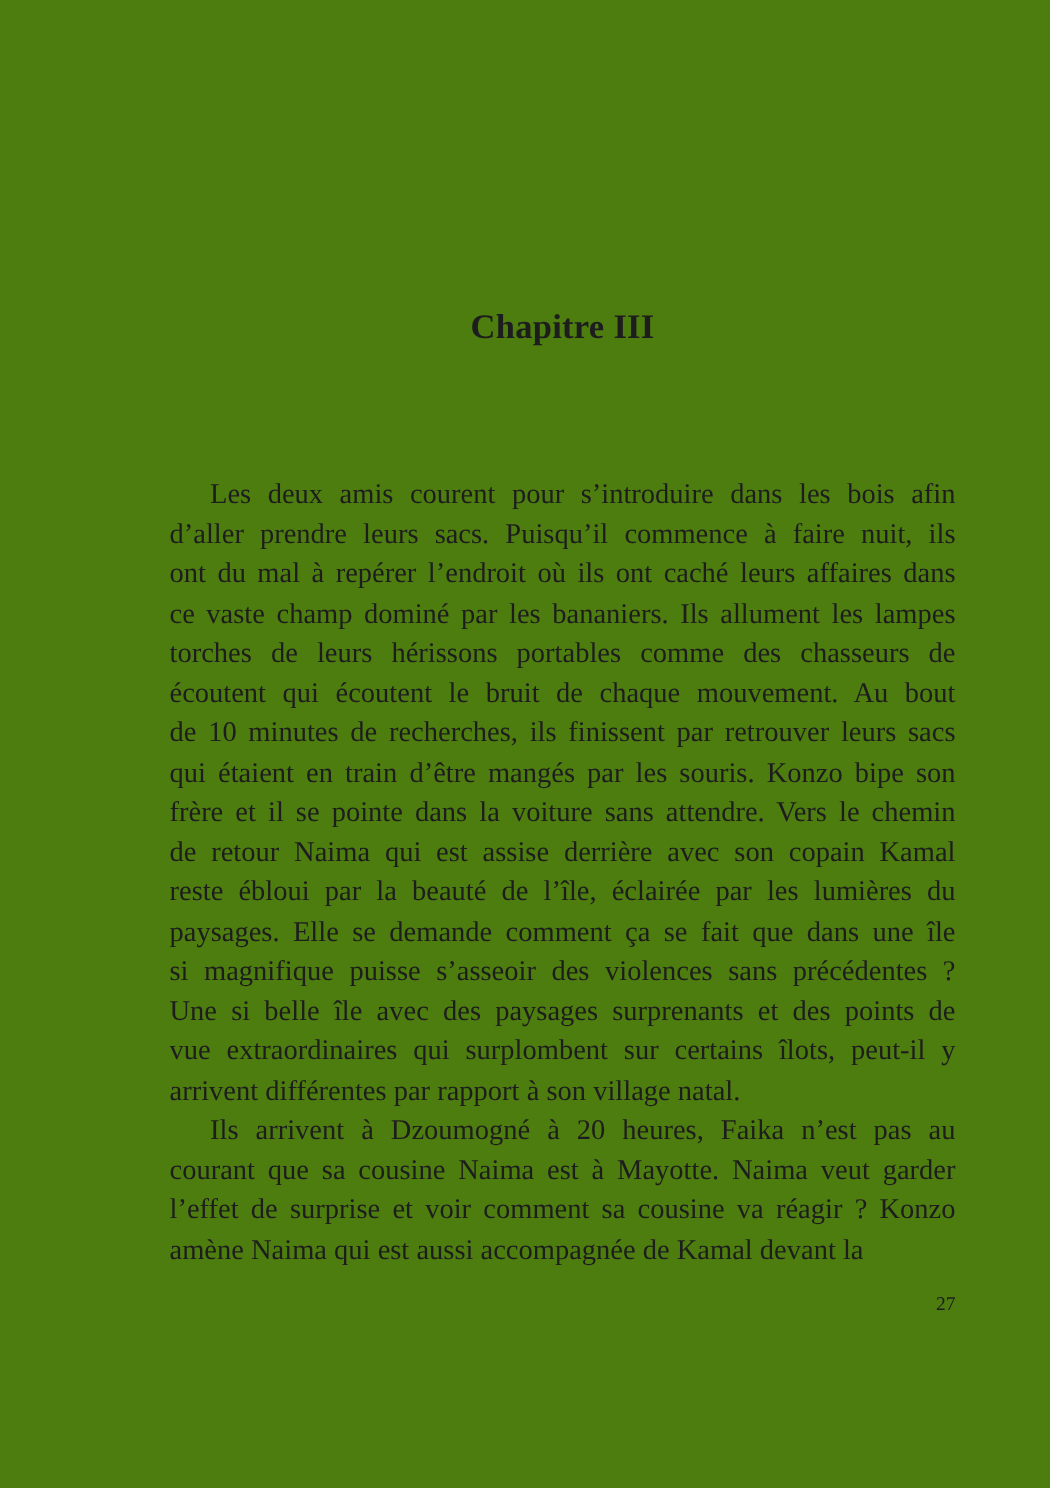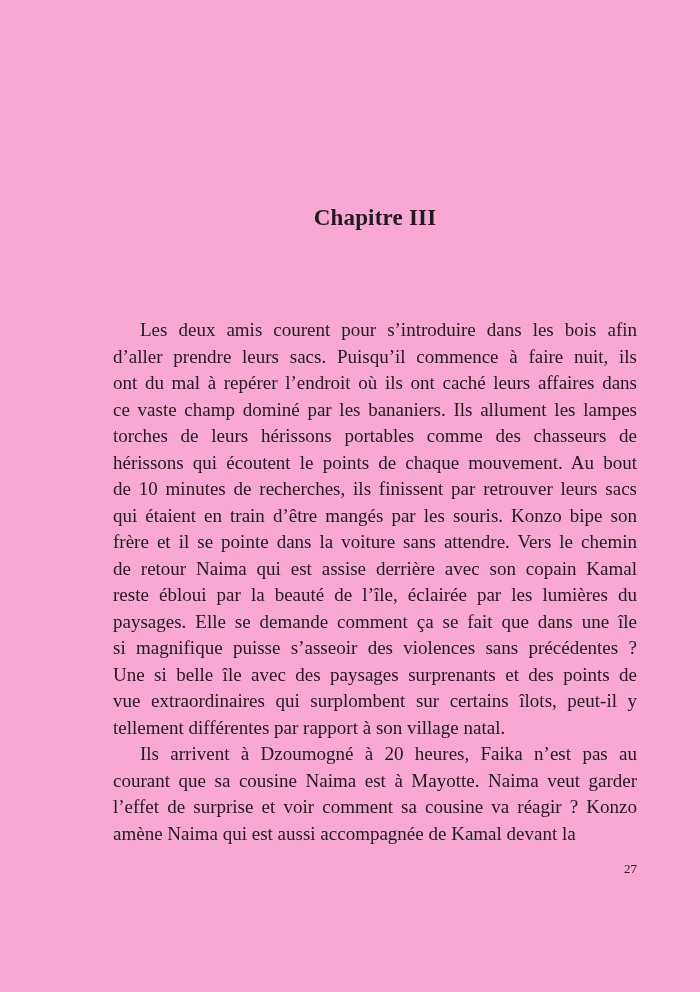--- a/index.html
+++ b/index.html
@@ -5,21 +5,21 @@
   html, body {
     margin: 0;
     padding: 0;
     background: #e9e9e9;
   }
   .page {
     position: relative;
     width: 700px;
     height: 992px;
     margin: 0 auto;
-    background: #f9a8d4;
+    background: #4d7c0f;
     color: #1d1d1d;
     font-family: "Liberation Serif", "DejaVu Serif", serif;
     overflow: hidden;
     box-sizing: border-box;
     padding-left: 113px;
     padding-right: 63px;
   }
   .chapter-heading {
     margin: 203px 0 0 0;
     font-size: 23px;
@@ -57,31 +57,31 @@
 
 <div class="page">
   <h1 class="chapter-heading">Chapitre III</h1>
 
   <div class="text-block">
       <div class="line first">Les deux amis courent pour s’introduire dans les bois afin</div>
       <div class="line">d’aller prendre leurs sacs. Puisqu’il commence à faire nuit, ils</div>
       <div class="line">ont du mal à repérer l’endroit où ils ont caché leurs affaires dans</div>
       <div class="line">ce vaste champ dominé par les bananiers. Ils allument les lampes</div>
       <div class="line">torches de leurs hérissons portables comme des chasseurs de</div>
-      <div class="line">hérissons qui écoutent le points de chaque mouvement. Au bout</div>
+      <div class="line">écoutent qui écoutent le bruit de chaque mouvement. Au bout</div>
       <div class="line">de 10 minutes de recherches, ils finissent par retrouver leurs sacs</div>
       <div class="line">qui étaient en train d’être mangés par les souris. Konzo bipe son</div>
       <div class="line">frère et il se pointe dans la voiture sans attendre. Vers le chemin</div>
       <div class="line">de retour Naima qui est assise derrière avec son copain Kamal</div>
       <div class="line">reste ébloui par la beauté de l’île, éclairée par les lumières du</div>
       <div class="line">paysages. Elle se demande comment ça se fait que dans une île</div>
       <div class="line">si magnifique puisse s’asseoir des violences sans précédentes ?</div>
       <div class="line">Une si belle île avec des paysages surprenants et des points de</div>
       <div class="line">vue extraordinaires qui surplombent sur certains îlots, peut-il y</div>
-      <div class="line last">tellement différentes par rapport à son village natal.</div>
+      <div class="line last">arrivent différentes par rapport à son village natal.</div>
       <div class="line first">Ils arrivent à Dzoumogné à 20 heures, Faika n’est pas au</div>
       <div class="line">courant que sa cousine Naima est à Mayotte. Naima veut garder</div>
       <div class="line">l’effet de surprise et voir comment sa cousine va réagir ? Konzo</div>
       <div class="line last">amène Naima qui est aussi accompagnée de Kamal devant la</div>
     </div>
 
   <div class="page-number">27</div>
 </div>
 
 </body></html>

